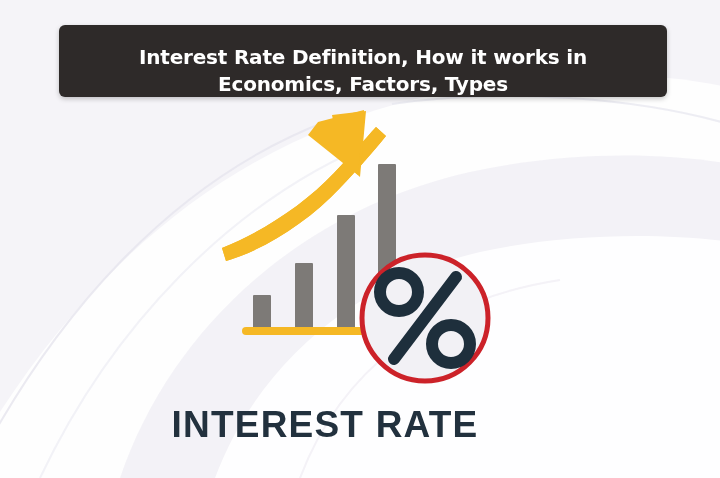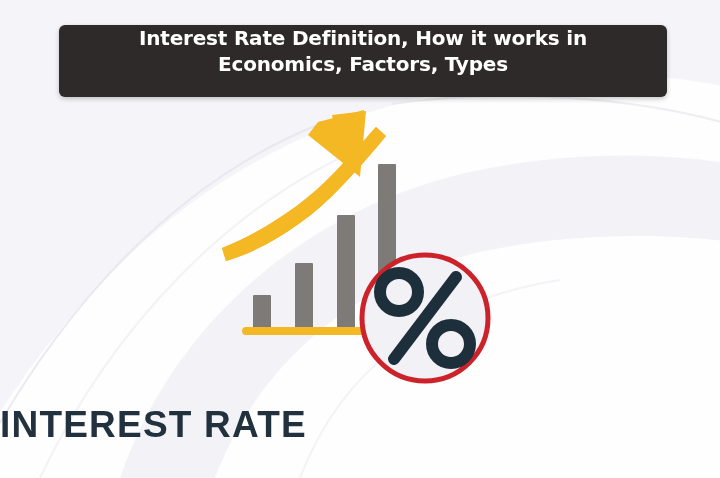--- a/index.html
+++ b/index.html
@@ -34,21 +34,21 @@
   .title-plaque {
     position: absolute;
     left: 59px;
     top: 25px;
     width: 608px;
     height: 72px;
     background: #2e2a29;
     border-radius: 6px;
     box-shadow: 0 2px 5px rgba(0,0,0,0.22);
     display: flex;
-    align-items: flex-start;
+    align-items: flex-end;
     justify-content: center;
     padding: 0 10px;
     box-sizing: border-box;
   }
   .title-plaque .title-text {
     color: #ffffff;
     font-family: "DejaVu Sans", sans-serif;
     font-size: 20px;
     font-weight: bold;
     line-height: 1.32;
@@ -71,20 +71,21 @@
     height: 290px;
     overflow: visible;
   }
 
   
   .caption {
     position: absolute;
     left: 0;
     top: 404px;
     width: 720px;
+    text-align: center;
     color: #22313e;
     font-family: "Liberation Sans", sans-serif;
     font-size: 37px;
     font-weight: bold;
     letter-spacing: 1.2px;
     padding-right: 70px;
     box-sizing: border-box;
   }
 
   

